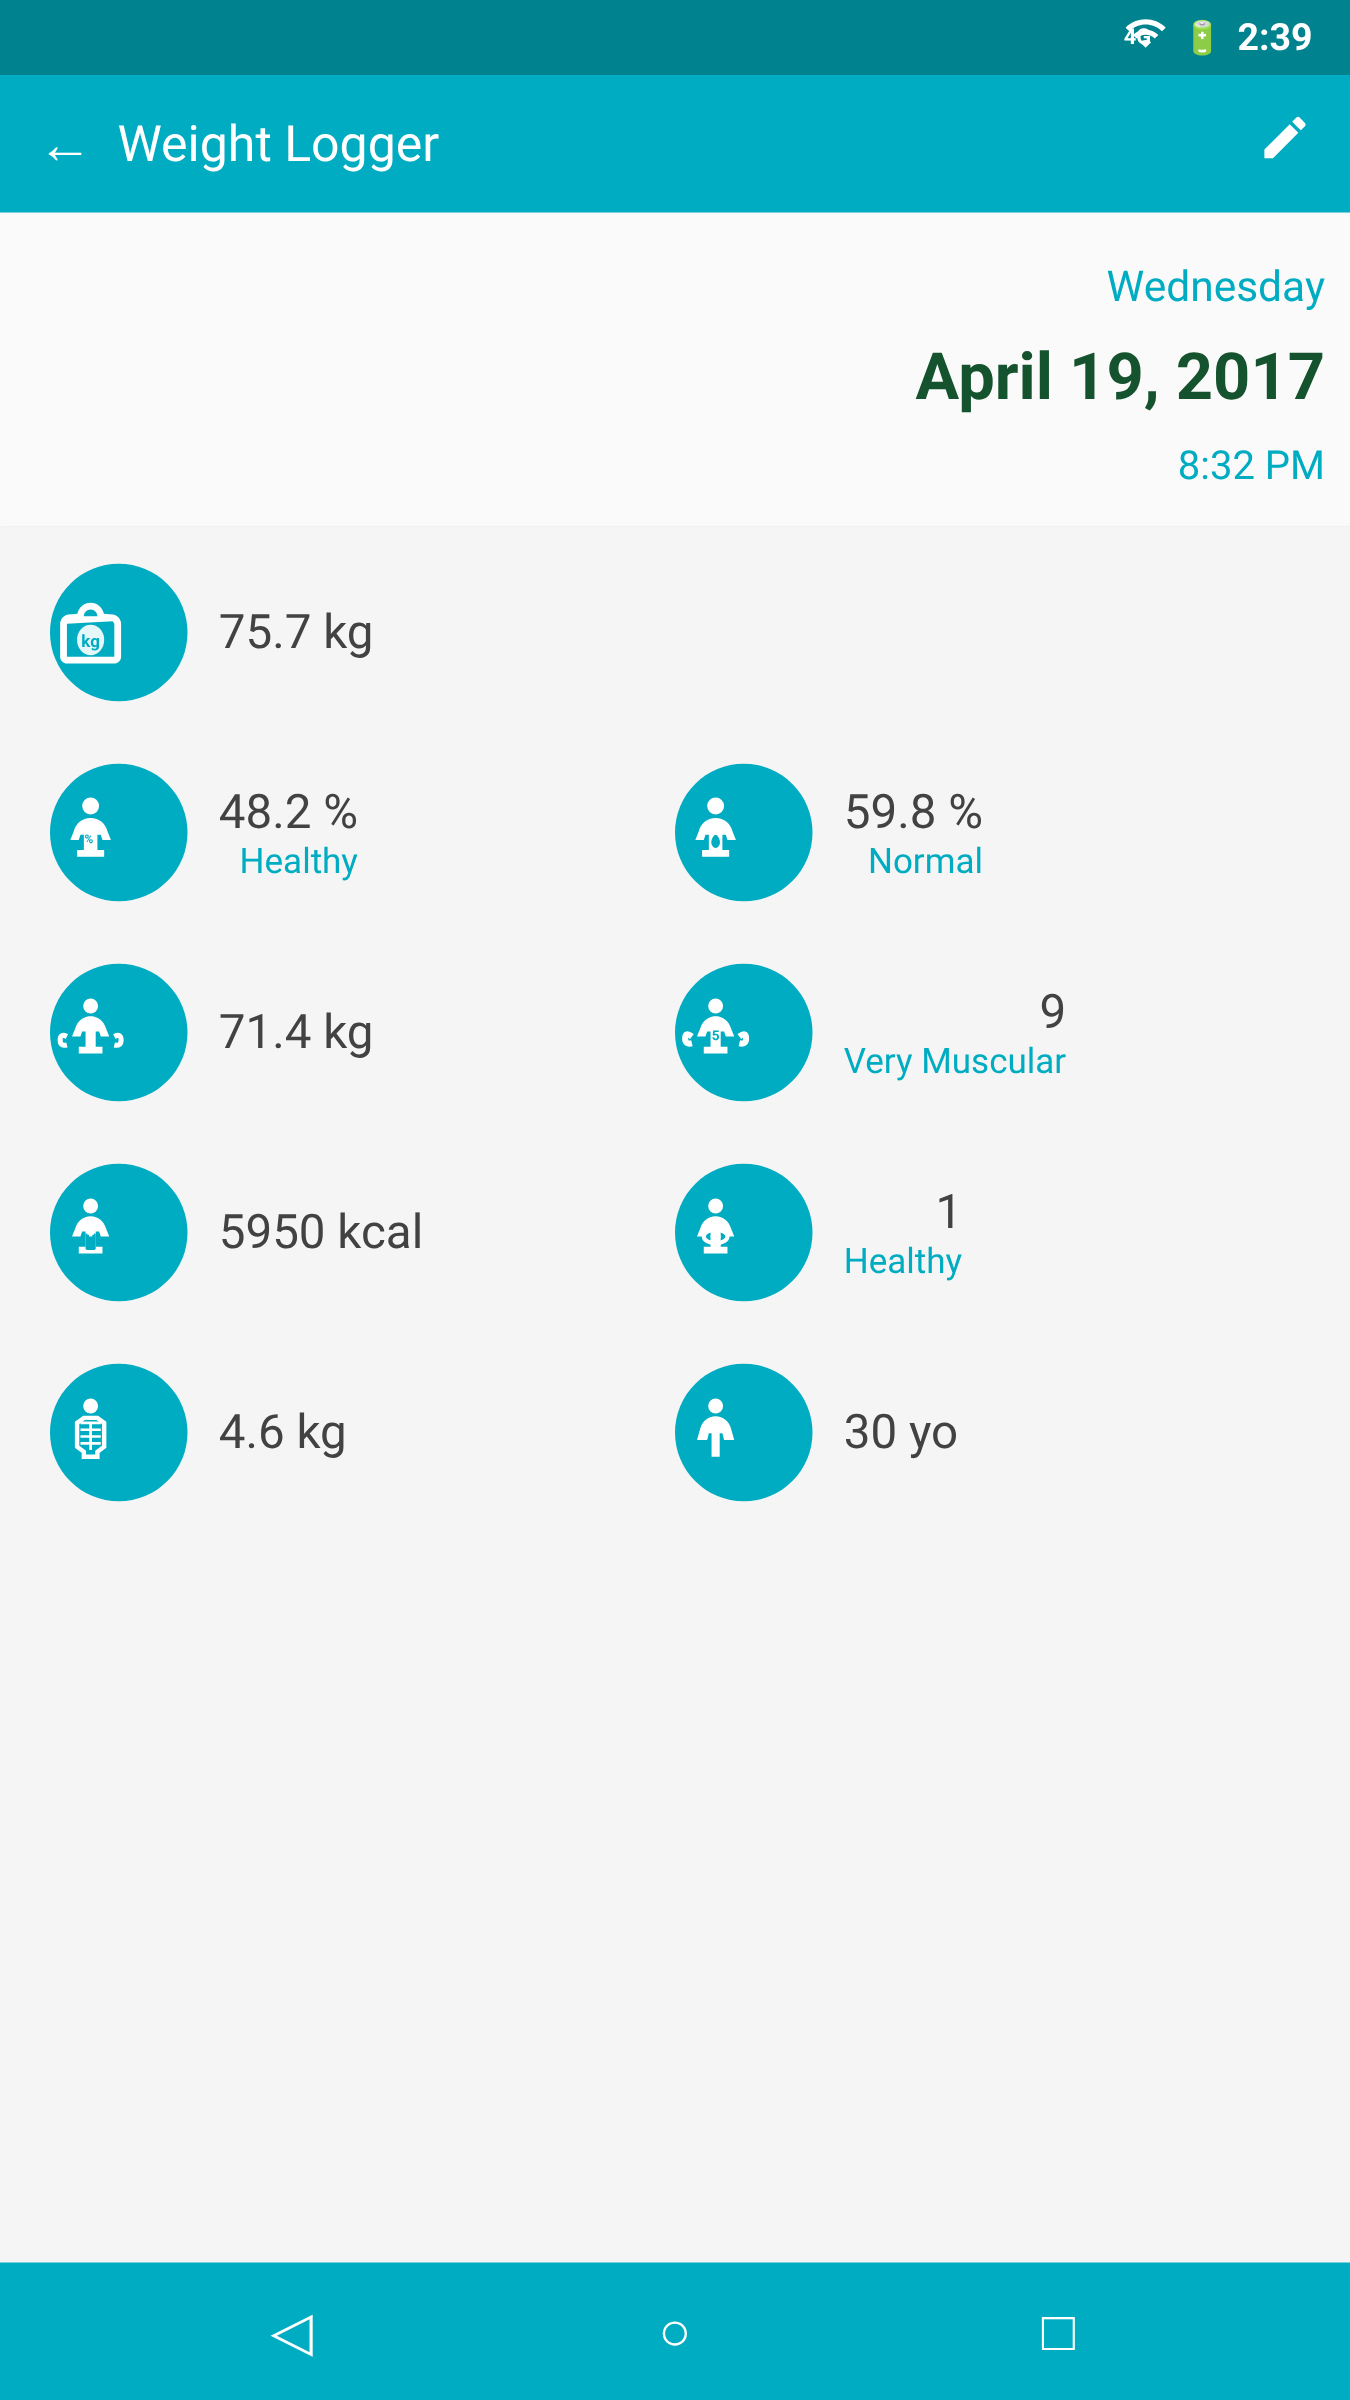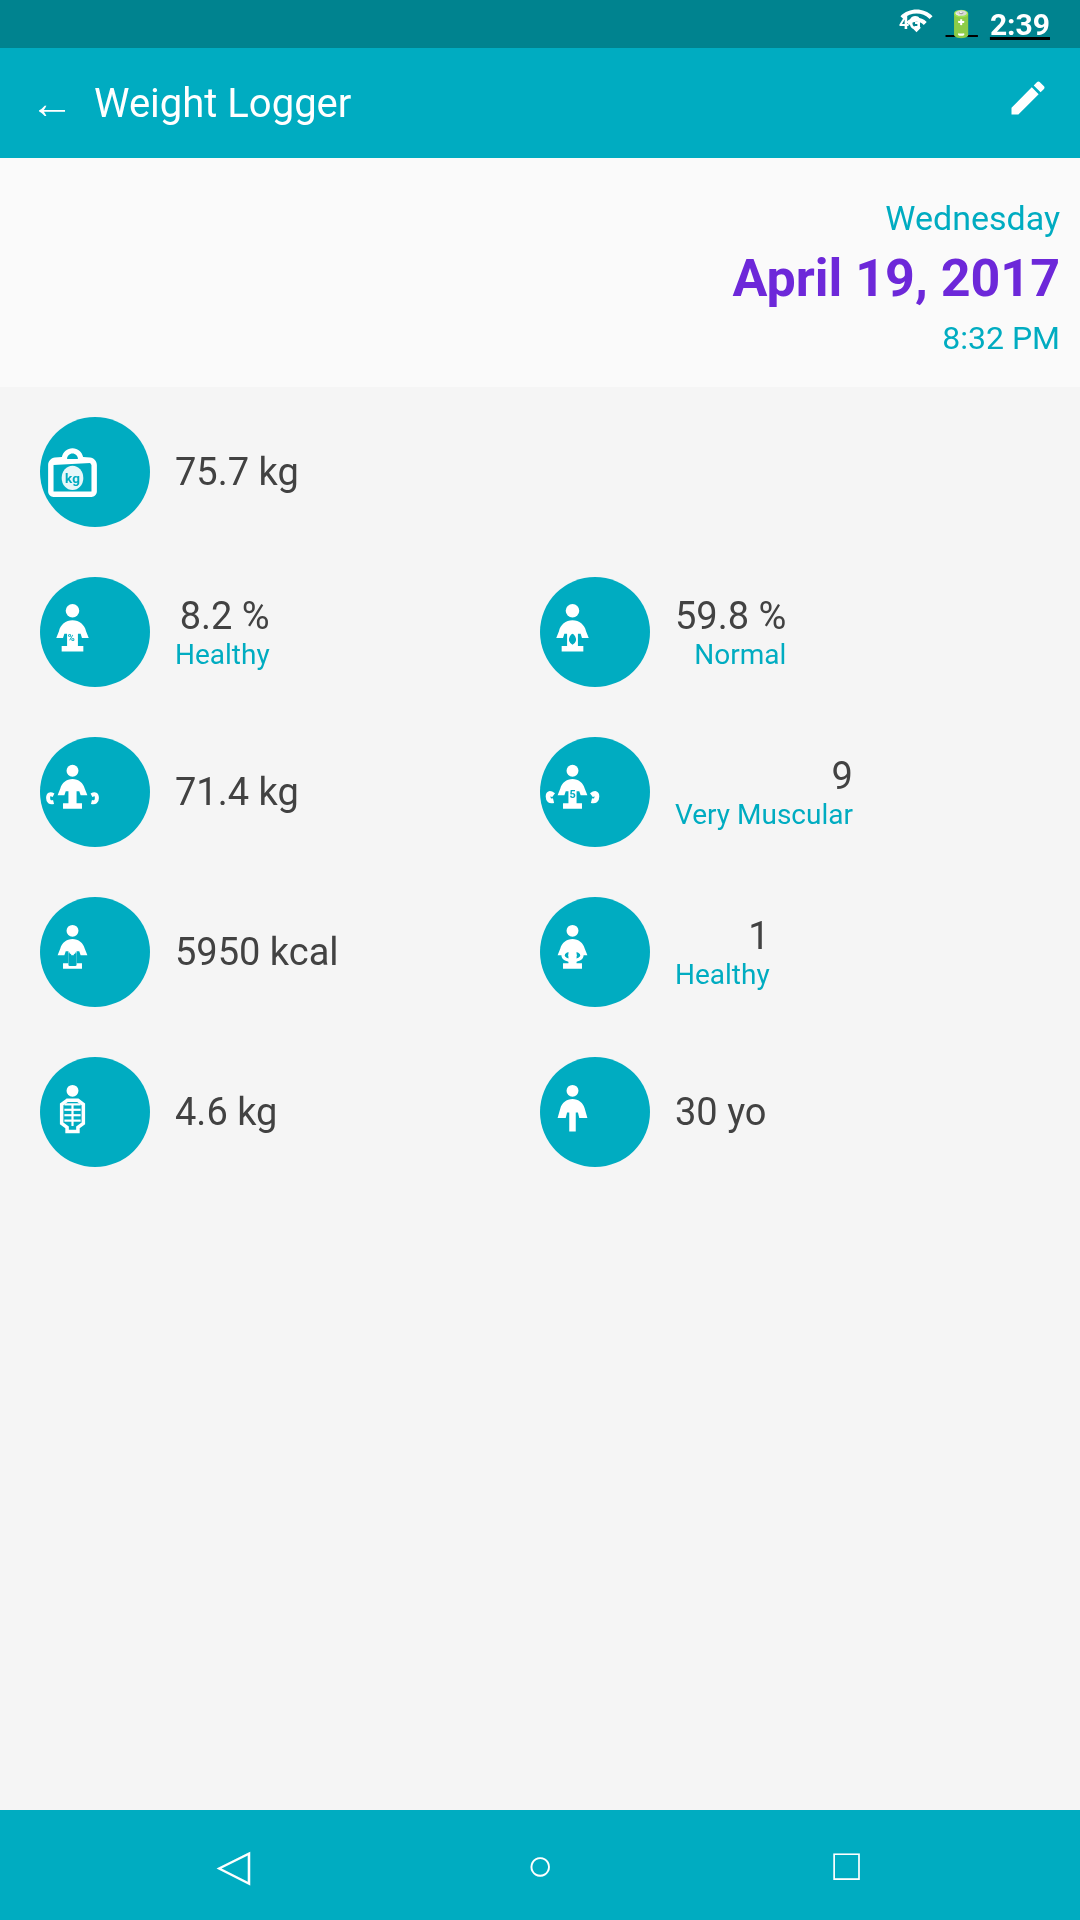--- a/index.html
+++ b/index.html
@@ -9,27 +9,26 @@
       min-height: 1920px;
       background: #f0f0f0;
       font-family: 'Roboto', Arial, sans-serif;
       display: flex;
       flex-direction: column;
     }
 
     
     .status-bar {
       background: #00838f;
-      height: 48px;
+      height: 60px;
       display: flex;
       align-items: center;
       justify-content: flex-end;
       padding: 0 30px;
       gap: 15px;
-      text-decoration: underline;
     }
     .status-icons {
       display: flex;
       align-items: center;
       gap: 12px;
       color: white;
       font-size: 28px;
       font-weight: bold;
     }
     .status-time {
@@ -71,24 +70,24 @@
       text-align: right;
       padding: 40px 20px 30px;
       box-shadow: 0 2px 4px rgba(0,0,0,0.1);
     }
     .date-weekday {
       color: #00acc1;
       font-size: 34px;
       font-weight: 400;
     }
     .date-main {
-      color: #6d28d9;
+      color: #14532d;
       font-size: 52px;
       font-weight: 700;
-      margin: 10px 0;
+      margin: 21px 0;
     }
     .date-time {
       color: #00acc1;
       font-size: 32px;
     }
 
     
     .content {
       background: #f5f5f5;
       flex: 1;
@@ -212,21 +211,21 @@
   <div class="metric-row-pair">
     <div class="metric-item">
       <div class="metric-icon-circle">
         <svg viewBox="0 0 24 24" fill="white">
           <circle cx="12" cy="4" r="2.5" fill="white"></circle>
           <path d="M12 7.5C9.5 7.5 7.5 9.2 7 11.5L6 14H8.5L9 12.5H10V17H8V19H16V17H14V12.5H15L15.5 14H18L17 11.5C16.5 9.2 14.5 7.5 12 7.5Z"></path>
           <text x="11.5" y="15" text-anchor="middle" font-size="3.5" fill="#00acc1" font-weight="bold">%</text>
         </svg>
       </div>
       <div class="metric-text">
-        <span class="metric-value">8.2 %</span>
+        <span class="metric-value">48.2 %</span>
         <span class="metric-label">Healthy</span>
       </div>
     </div>
     <div class="metric-item">
       <div class="metric-icon-circle">
         <svg viewBox="0 0 24 24" fill="white">
           <circle cx="12" cy="4" r="2.5" fill="white"></circle>
           <path d="M12 7.5C9.5 7.5 7.5 9.2 7 11.5L6 14H8.5L9 12.5H10V17H8V19H16V17H14V12.5H15L15.5 14H18L17 11.5C16.5 9.2 14.5 7.5 12 7.5Z"></path>
           <path d="M11 13.5 Q12 11.5 13 13.5 Q14 15.5 12 16.5 Q10 15.5 11 13.5Z" fill="#00acc1"></path>
         </svg>

